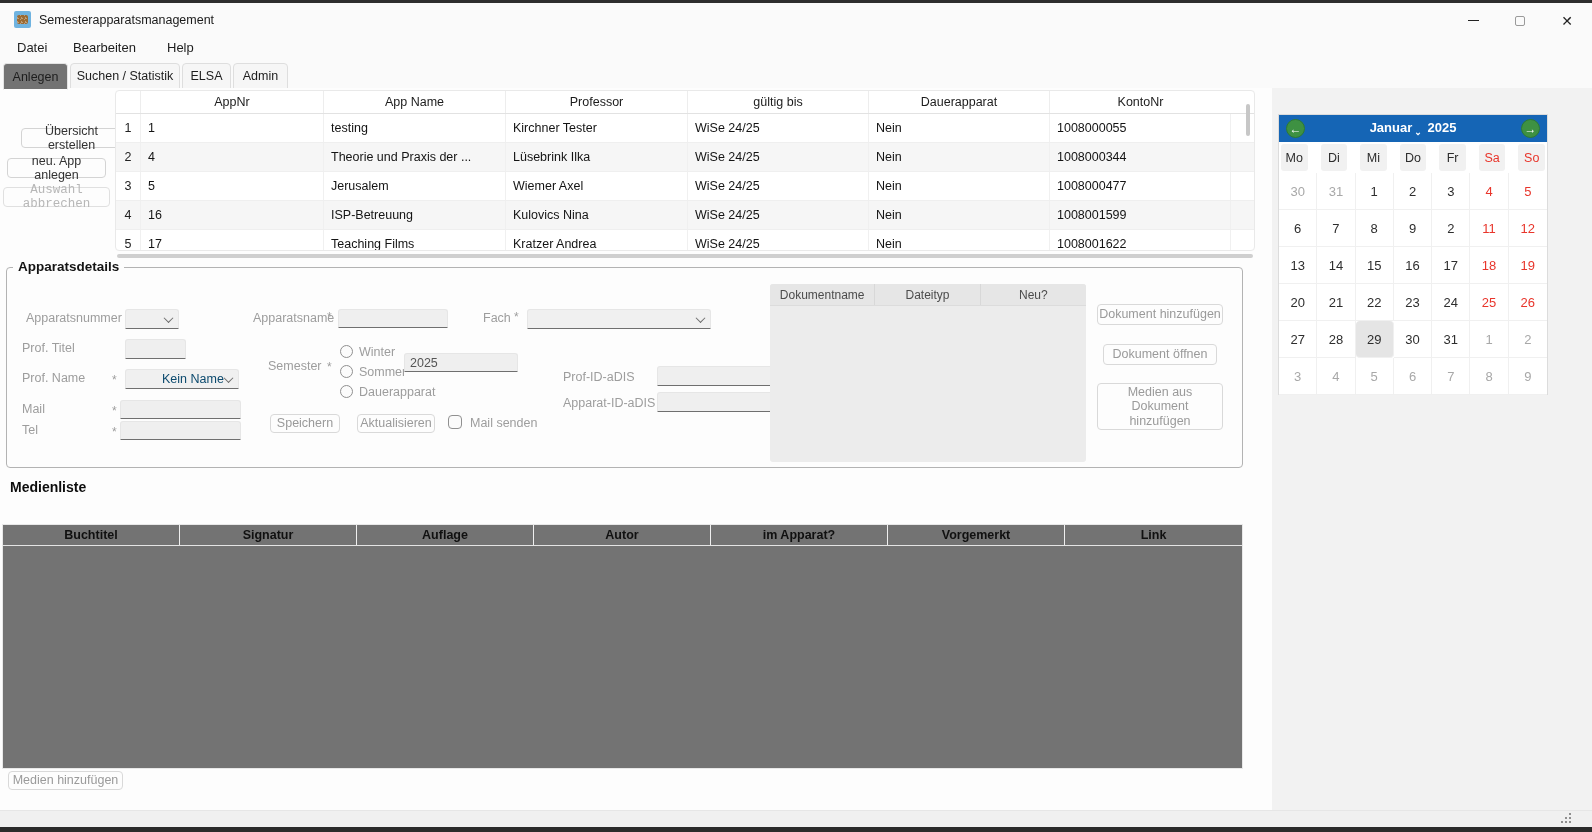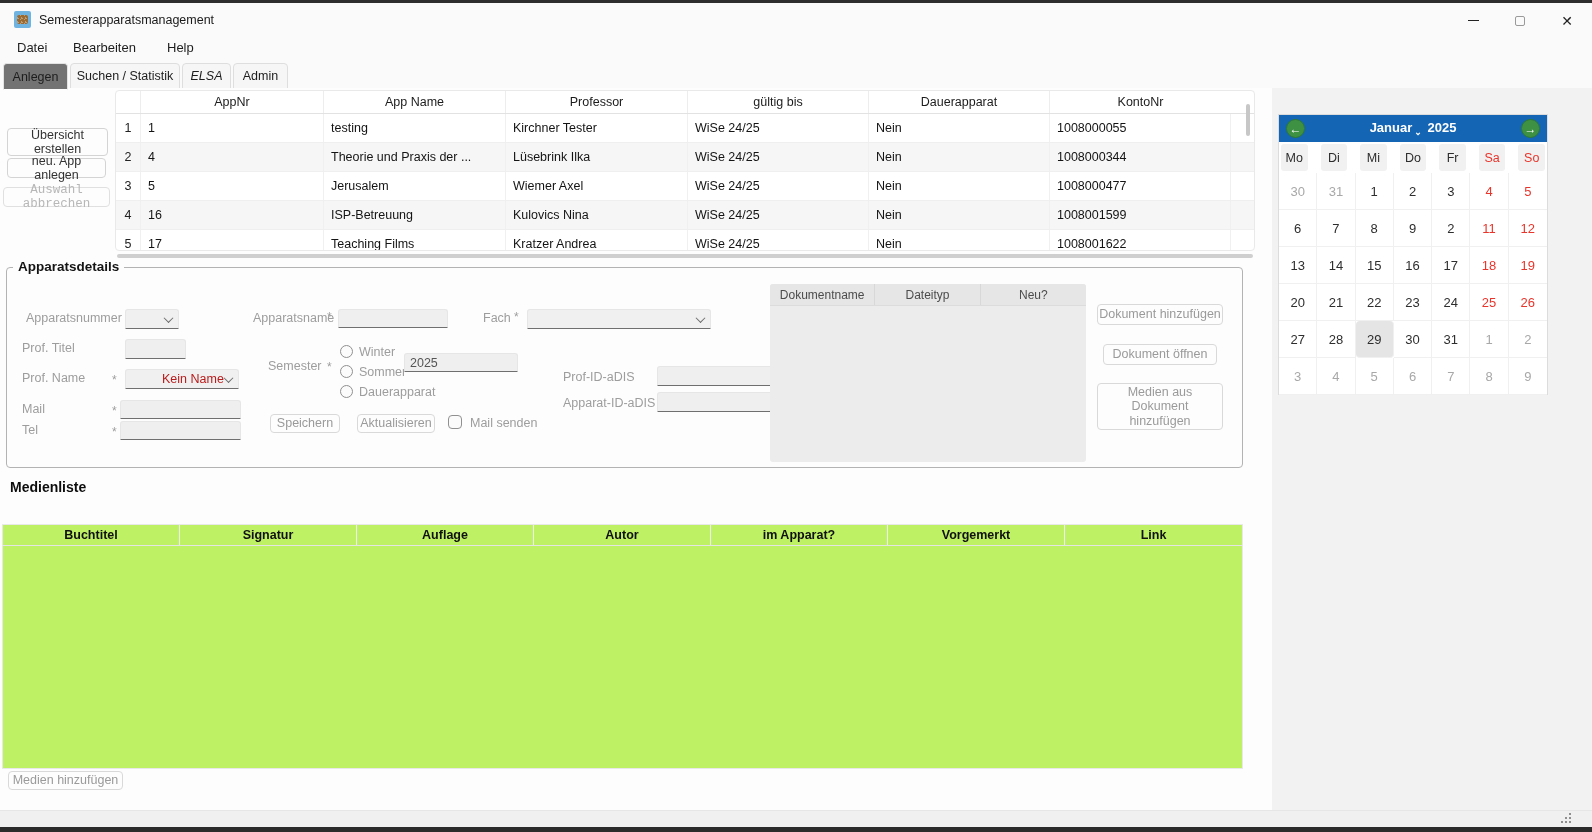--- a/index.html
+++ b/index.html
@@ -22,31 +22,31 @@
 
   .menubar { left:0; top:32px; width:1592px; height:29px; background:#fafafa; }
   .menu-item { position:absolute; top:6px; font-size:13px; color:#1d1d1d; padding:2px 4px; }
   .menu-datei { left:13px; } .menu-bearbeiten { left:69px; } .menu-help { left:163px; }
 
   
   .tabstrip { left:0; top:61px; width:1592px; height:27px; background:#fafafa; }
   .tab { position:absolute; top:2px; height:26px; display:flex; align-items:center; justify-content:center;
     font-size:12.5px; color:#1d1d1d; background:#f6f6f6; border:1px solid #dedede; border-radius:4px 4px 0 0; }
   .tab.active { background:#737373; border-color:#e3e3e3; border-bottom:1px solid #fdfdfd; height:27px; z-index:5; }
-  .tab0 { left:3px; width:65px; } .tab1 { left:70px; width:110px; } .tab2 { left:182px; width:49px;font-style:italic; } .tab3 { left:233px; width:55px; }
+  .tab0 { left:3px; width:65px; } .tab1 { left:70px; width:110px; } .tab2 { left:182px; width:49px; } .tab3 { left:233px; width:55px; }
 
   
   .content { left:0; top:88px; width:1272px; height:722px; background:#fdfdfd; }
 
   
   .btn { position:absolute; background:#fdfdfd; border:1px solid #d4d4d4; border-radius:4px; font-size:12.5px;
     color:#333; display:flex; align-items:center; justify-content:center; text-align:center; line-height:1.15; font-family:inherit; }
   .btn.disabled { color:#b7b7b7; border-color:#e0e0e0; }
   .btn.muted { color:#9a9a9a; border-color:#d9d9d9; }
-  .side1 { left:7px; top:128px; width:101px; height:28px; }
+  .side1 { left:21px; top:128px; width:101px; height:20px; }
   .side2 { left:7px; top:158px; width:99px; height:20px; }
   .side3 { left:3px; top:187px; width:107px; height:20px;font-family:Liberation Mono, monospace; }
 
   
   .app-table { left:115px; top:90px; width:1140px; height:161px; background:#fff; border:1px solid #e9e9e9; border-radius:4px; overflow:hidden; }
   .thead-row, .trow { display:grid; grid-template-columns:25px 183px 182px 182px 181px 181px 181px; }
   .thead-row { height:23px; border-bottom:1px solid #e2e2e2; }
   .thead-row .hcell { font-size:12.5px; color:#1c1c1c; display:flex; align-items:center; justify-content:center; border-right:1px solid #ededed; }
   .thead-row .hcell:last-child { border-right:none; }
   .trow { height:29px; border-bottom:1px solid #efefef; }
@@ -80,21 +80,21 @@
   .doclist .dhead .dcell:last-child { border-right:none; }
   .docbtn1 { left:1097px; top:304px; width:126px; height:21px; }
   .docbtn2 { left:1103px; top:344px; width:114px; height:21px; }
   .docbtn3 { left:1097px; top:383px; width:126px; height:47px; padding:4px 8px; }
 
   .detbtn1 { left:270px; top:414px; width:70px; height:19px; }
   .detbtn2 { left:357px; top:414px; width:78px; height:19px; }
 
   
   .media-title { left:10px; top:479px; font-size:14px; font-weight:bold; color:#0d0d0d; }
-  .media-table { left:2px; top:524px; width:1241px; height:245px; border:1px solid #e8e8e8; background:#bef264; }
+  .media-table { left:2px; top:524px; width:1241px; height:245px; border:1px solid #e8e8e8; background:#737373; }
   .media-head { display:grid; grid-template-columns:repeat(7,1fr); height:21px; border-bottom:1px solid #e4e4e4; }
   .media-head .mcell { font-size:12.5px; font-weight:bold; color:#101010; display:flex; align-items:center; justify-content:center; border-right:1px solid #efefef; }
   .media-head .mcell:last-child { border-right:none; }
   .media-add { left:8px; top:771px; width:115px; height:19px; }
 
   
   .statusbar { left:0; top:810px; width:1592px; height:17px; background:#f0f0f0; border-top:1px solid #e6e6e6; }
   .grip { left:1561px; top:821px; width:2px; height:2px; background:#8f8f8f;
     box-shadow:8px 0 #8f8f8f, 4px 0 #8f8f8f, 8px -4px #8f8f8f, 4px -4px #8f8f8f, 8px -8px #8f8f8f; }
   .bottom-strip { left:0; top:827px; width:1592px; height:5px; background:#2b2b2b; }
@@ -225,21 +225,21 @@
 <div class="combo" style="left:125px;top:309px;width:54px;height:20px;">
   <span></span>
   <span class="chev"></span>
 </div>
 
 <span class="flabel" style="left:22px;top:341px;">Prof. Titel</span>
 <input class="tinput" style="left: 125px; top: 339px; width: 61px; height: 20px;" value="">
 
 <span class="flabel" style="left:22px;top:371px;">Prof. Name</span>
 <span class="star" style="left:112px;top:373px;">*</span>
-<div class="combo" style="left:125px;top:369px;width:114px;height:20px;color:#b91c1c;padding-left:36px;">
+<div class="combo" style="left:125px;top:369px;width:114px;height:20px;color:#0c4a6e;padding-left:36px;">
   <span>Kein Name</span>
   <span class="chev"></span>
 </div>
 
 <span class="flabel" style="left:22px;top:402px;">Mail</span>
 <span class="star" style="left:112px;top:404px;">*</span>
 <input class="tinput" style="left: 120px; top: 400px; width: 121px; height: 19px;" value="">
 
 <span class="flabel" style="left:22px;top:423px;">Tel</span>
 <span class="star" style="left:112px;top:425px;">*</span>

